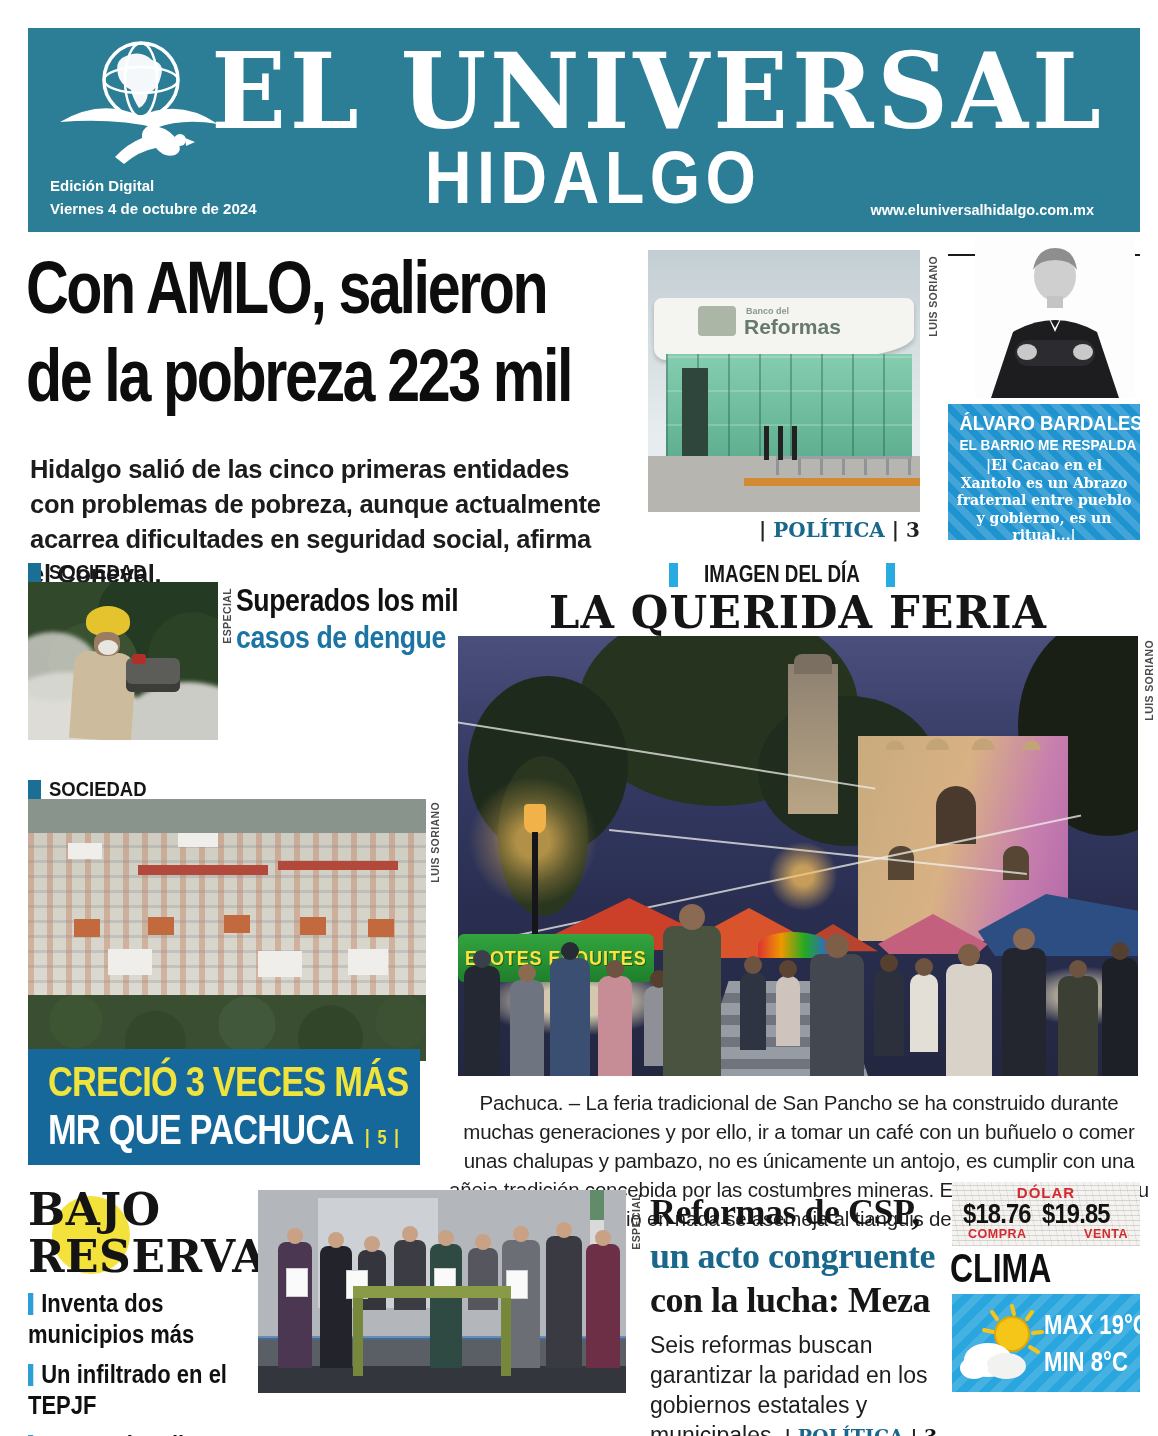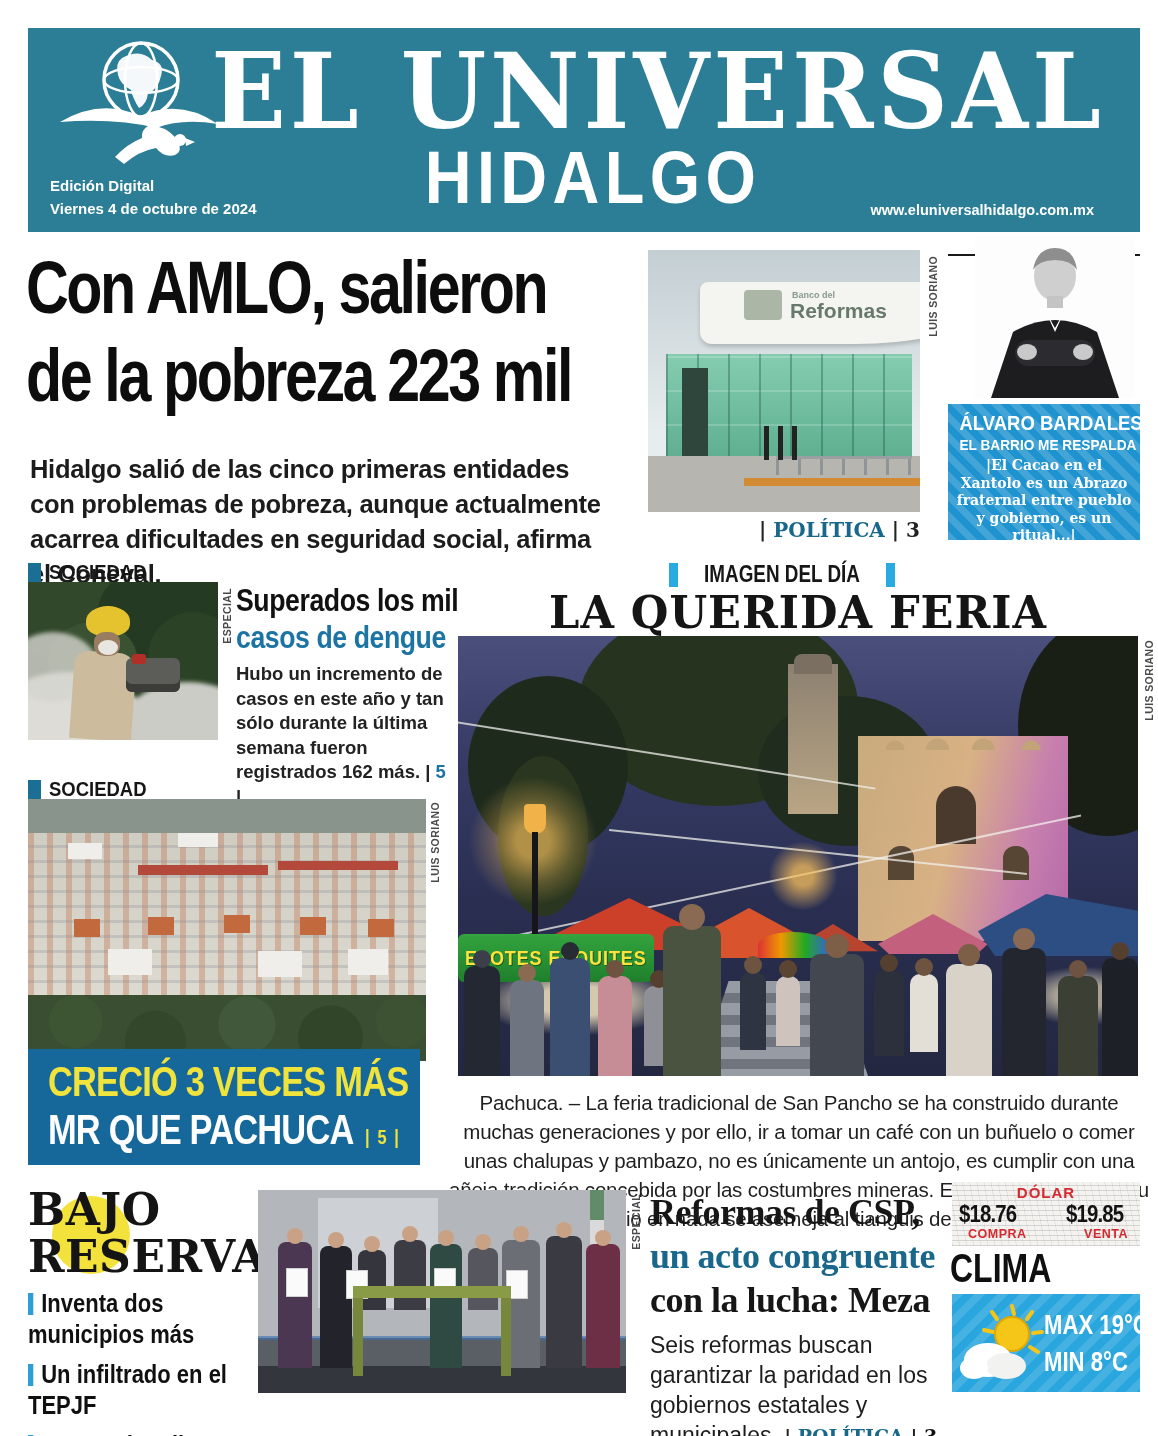--- a/index.html
+++ b/index.html
@@ -23,22 +23,22 @@
     transform-origin:left top;white-space:nowrap;}
   .lead-deck{left:30px;top:452px;width:578px;font-size:25.5px;line-height:35px;
     font-weight:600;letter-spacing:-0.3px;color:#1c1c1c;}
   .vcredit{writing-mode:vertical-rl;transform:rotate(180deg);font-size:10.5px;
     color:#4a4a4a;font-weight:600;letter-spacing:0.4px;white-space:nowrap;}
   .secref{font-family:"DejaVu Serif",serif;font-weight:bold;font-size:20px;color:#222;}
   .secref .sec{color:#19688c;}
   
   .ph-bienestar{left:648px;top:250px;width:272px;height:262px;overflow:hidden;background:#cfd9dd;}
   .bn-sky{position:absolute;inset:0;background:linear-gradient(180deg,#c3ced3,#e7edee 70%);}
-  .bn-fascia{position:absolute;left:6px;top:32px;width:260px;height:62px;background:#f4f4f1;
-    border-radius:8px 8px 40% 12px;box-shadow:0 3px 4px rgba(0,0,0,.18);margin-left:46px;}
+  .bn-fascia{position:absolute;left:6px;top:48px;width:260px;height:62px;background:#f4f4f1;
+    border-radius:8px 8px 40% 12px;box-shadow:0 3px 4px rgba(0,0,0,.18);}
   .bn-sign1{position:absolute;left:92px;top:8px;font-size:9px;color:#8a9a8d;font-weight:700;}
   .bn-sign2{position:absolute;left:90px;top:17px;font-size:21px;color:#66796a;font-weight:800;}
   .bn-logo{position:absolute;left:44px;top:8px;width:38px;height:30px;background:#9aa694;
     border-radius:4px;opacity:.8;}
   .bn-glass{position:absolute;left:18px;top:104px;width:246px;height:106px;
     background:linear-gradient(180deg,#86cdb0,#6dbb9d 60%,#5fae90);}
   .bn-glass:before{content:"";position:absolute;inset:0;
     background:repeating-linear-gradient(90deg,rgba(25,80,60,.35) 0 2px,transparent 2px 31px),
                repeating-linear-gradient(0deg,rgba(255,255,255,.18) 0 2px,transparent 2px 34px);}
   .bn-door{position:absolute;left:34px;top:118px;width:26px;height:88px;background:#2e463c;}
@@ -164,21 +164,21 @@
   .ref-body{left:650px;top:1330px;width:310px;font-size:23px;line-height:30px;
     font-weight:500;color:#1d1d1d;}
   .ref-body .secref{font-size:19px;}
   
   .dolar{left:952px;top:1182px;width:188px;height:64px;box-sizing:border-box;padding-top:2px;
     background:
       repeating-linear-gradient(0deg,rgba(120,120,120,.25) 0 1px,transparent 1px 5px),
       repeating-linear-gradient(80deg,rgba(120,120,120,.12) 0 1px,transparent 1px 7px),#f4f3f0;
     text-align:center;}
   .do-title{color:#d6292f;font-weight:800;font-size:15px;letter-spacing:1px;}
-  .do-vals{display:flex;justify-content:space-between;padding:0 7px;font-size:24px;
+  .do-vals{display:flex;justify-content:flex-end;padding:0 18px;font-size:28px;
     font-weight:800;letter-spacing:-1px;color:#121212;line-height:26px;}
   .do-labels{display:flex;justify-content:space-between;padding:0 12px 0 16px;color:#d6292f;
     font-weight:800;font-size:12.5px;letter-spacing:0.5px;}
   
   .clima-title{left:950px;top:1246px;font-size:40px;font-weight:800;color:#0f0f0f;
     transform:scaleX(0.8);transform-origin:left top;white-space:nowrap;}
   .clima-box{left:952px;top:1294px;width:188px;height:98px;background:#2aa6de;
     background-image:repeating-linear-gradient(135deg,rgba(255,255,255,.13) 0 8px,transparent 8px 16px);}
   .cl-temps{position:absolute;left:92px;top:13px;color:#fff;font-weight:700;font-size:27px;
     line-height:37px;transform:scaleX(0.82);transform-origin:left top;white-space:nowrap;}
@@ -388,24 +388,20 @@
     <div class="dg-helmet"></div>
     <div class="dg-face"></div>
     <div class="dg-mask"></div>
     <div class="dg-pack"></div>
     <div class="dg-red"></div>
   </div>
   <div class="abs vcredit" style="left:221px;top:588px;">ESPECIAL</div>
   <div class="abs dengue-h">
     <div>Superados los mil</div>
     <div class="l2">casos de dengue</div>
-  </div>
-  <div class="abs dengue-body">
-    <span>Hubo un incremento de casos en este año y tan sólo durante la última semana fueron registrados 162 más.</span>
-    <span>|</span> <span class="pg">5</span> <span>|</span>
   </div>
 
   <div class="abs kicker" style="left:28px;top:777px;">
     <span class="sq"></span>
     <span class="kt">SOCIEDAD</span>
   </div>
   <div class="abs ph-city">
     <div class="ct-hills"></div>
     <div class="ct-houses"></div>
     <div class="ct-red" style="left:110px;top:66px;width:130px;height:10px;"></div>

